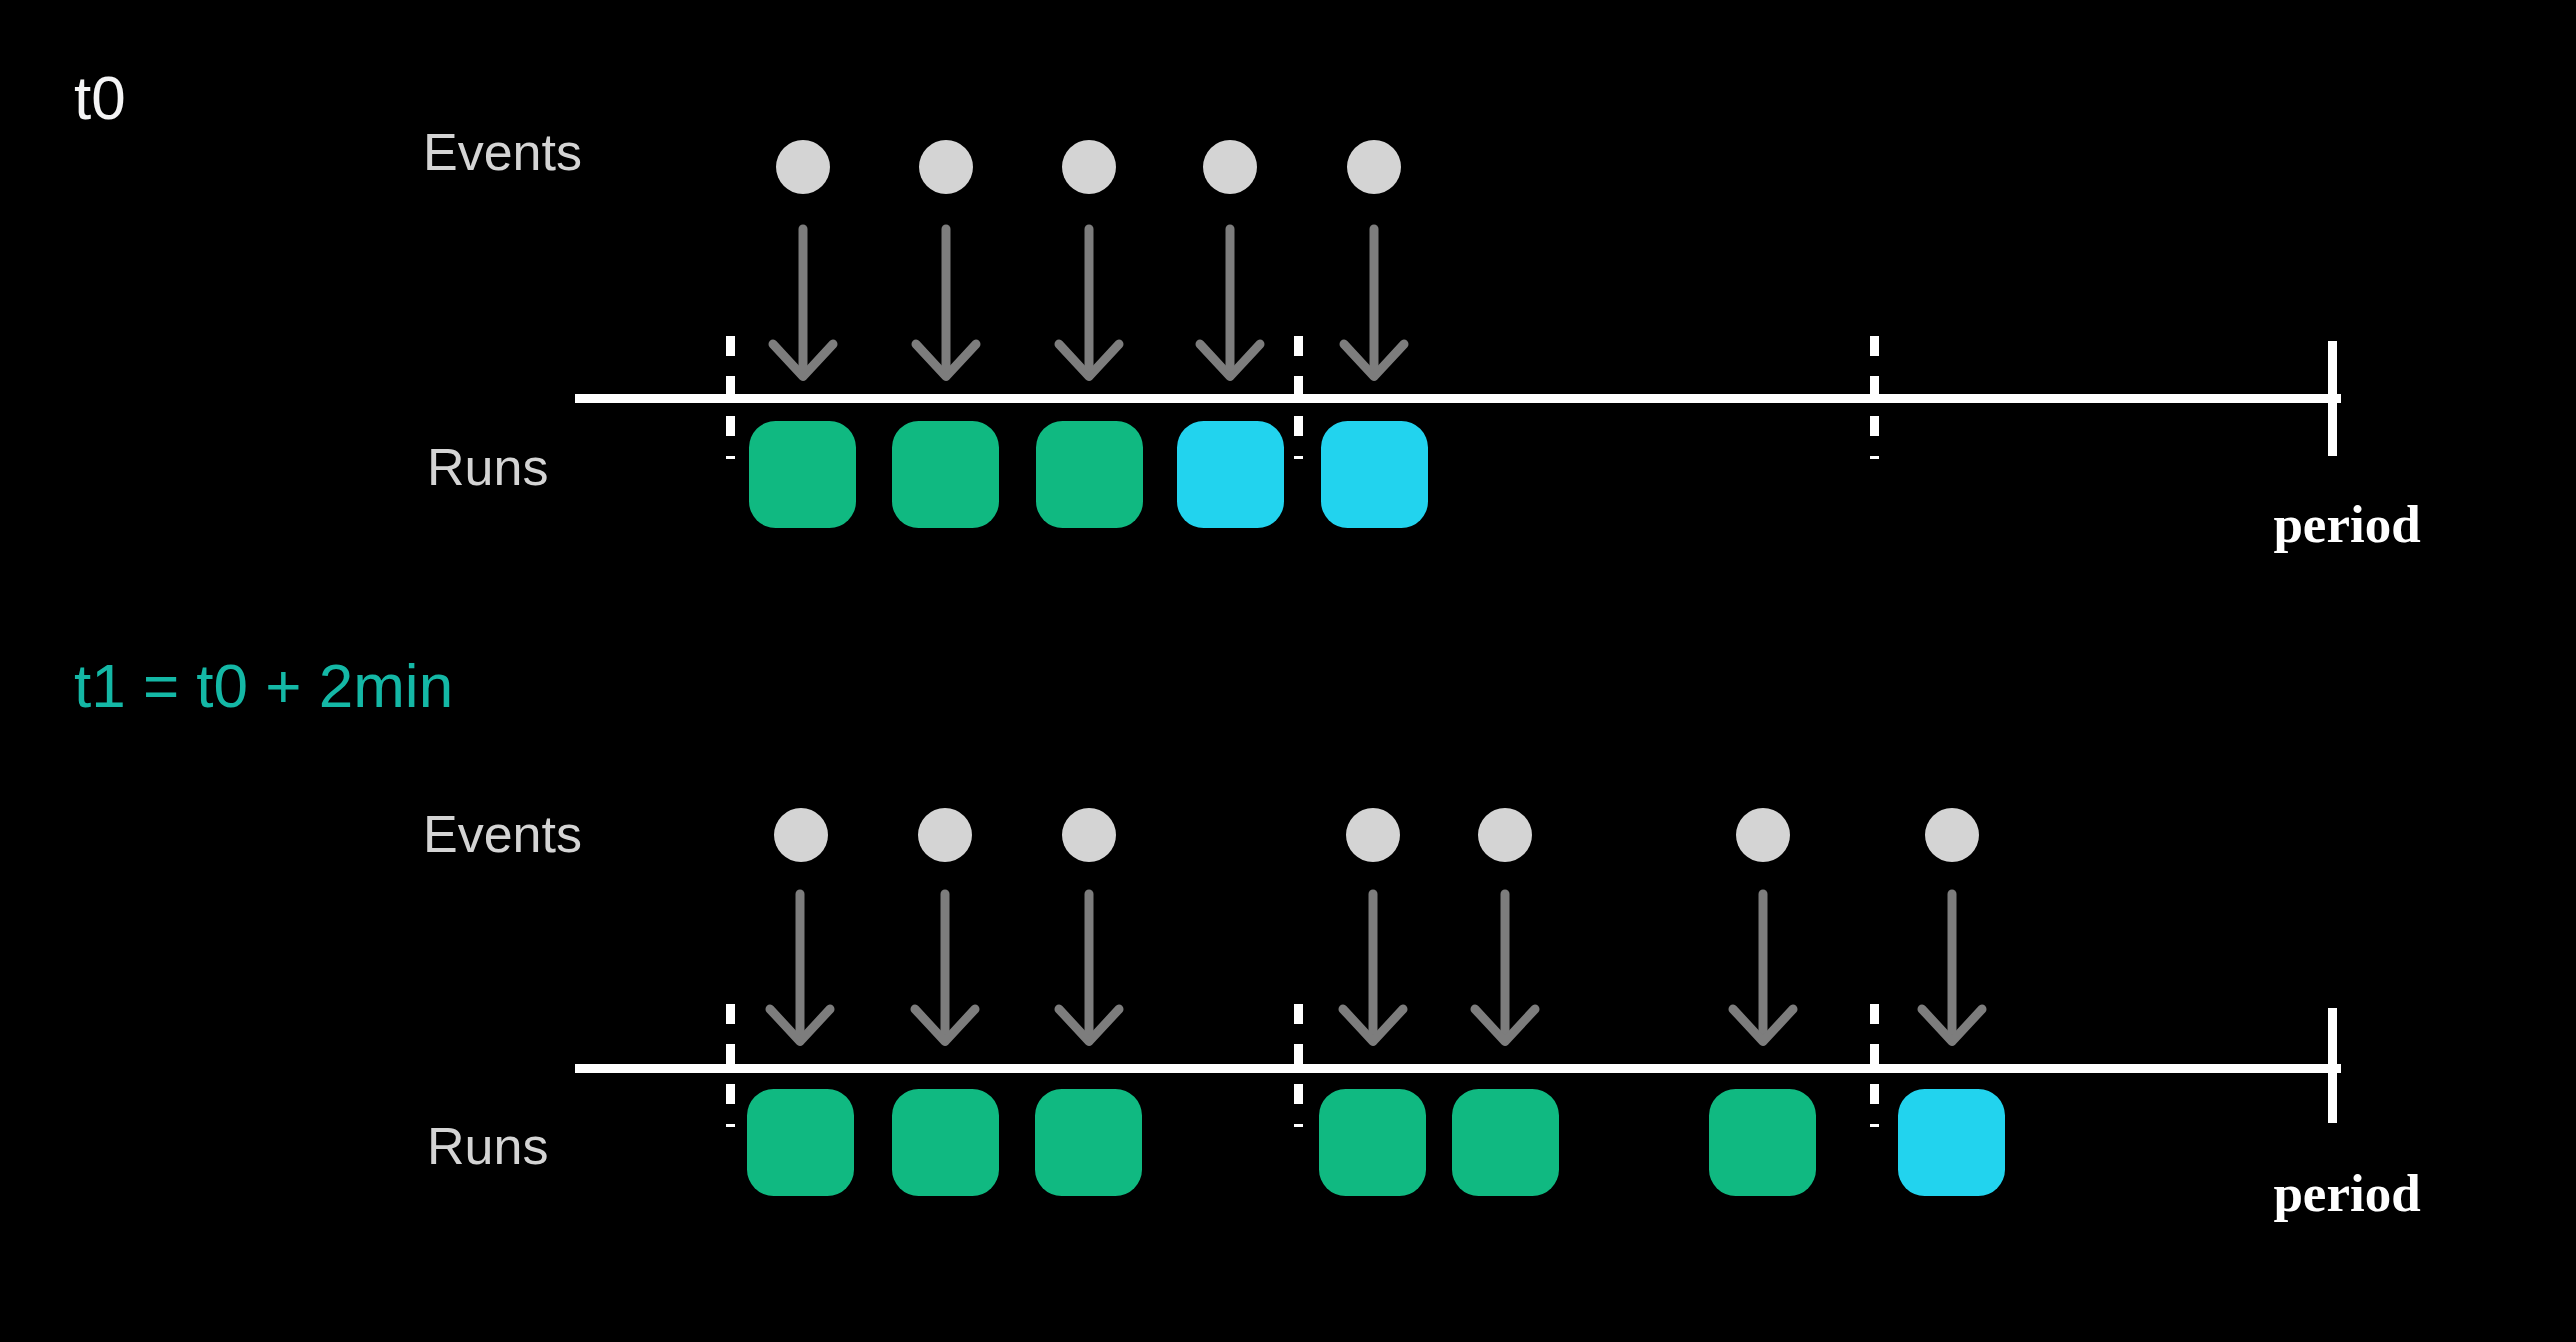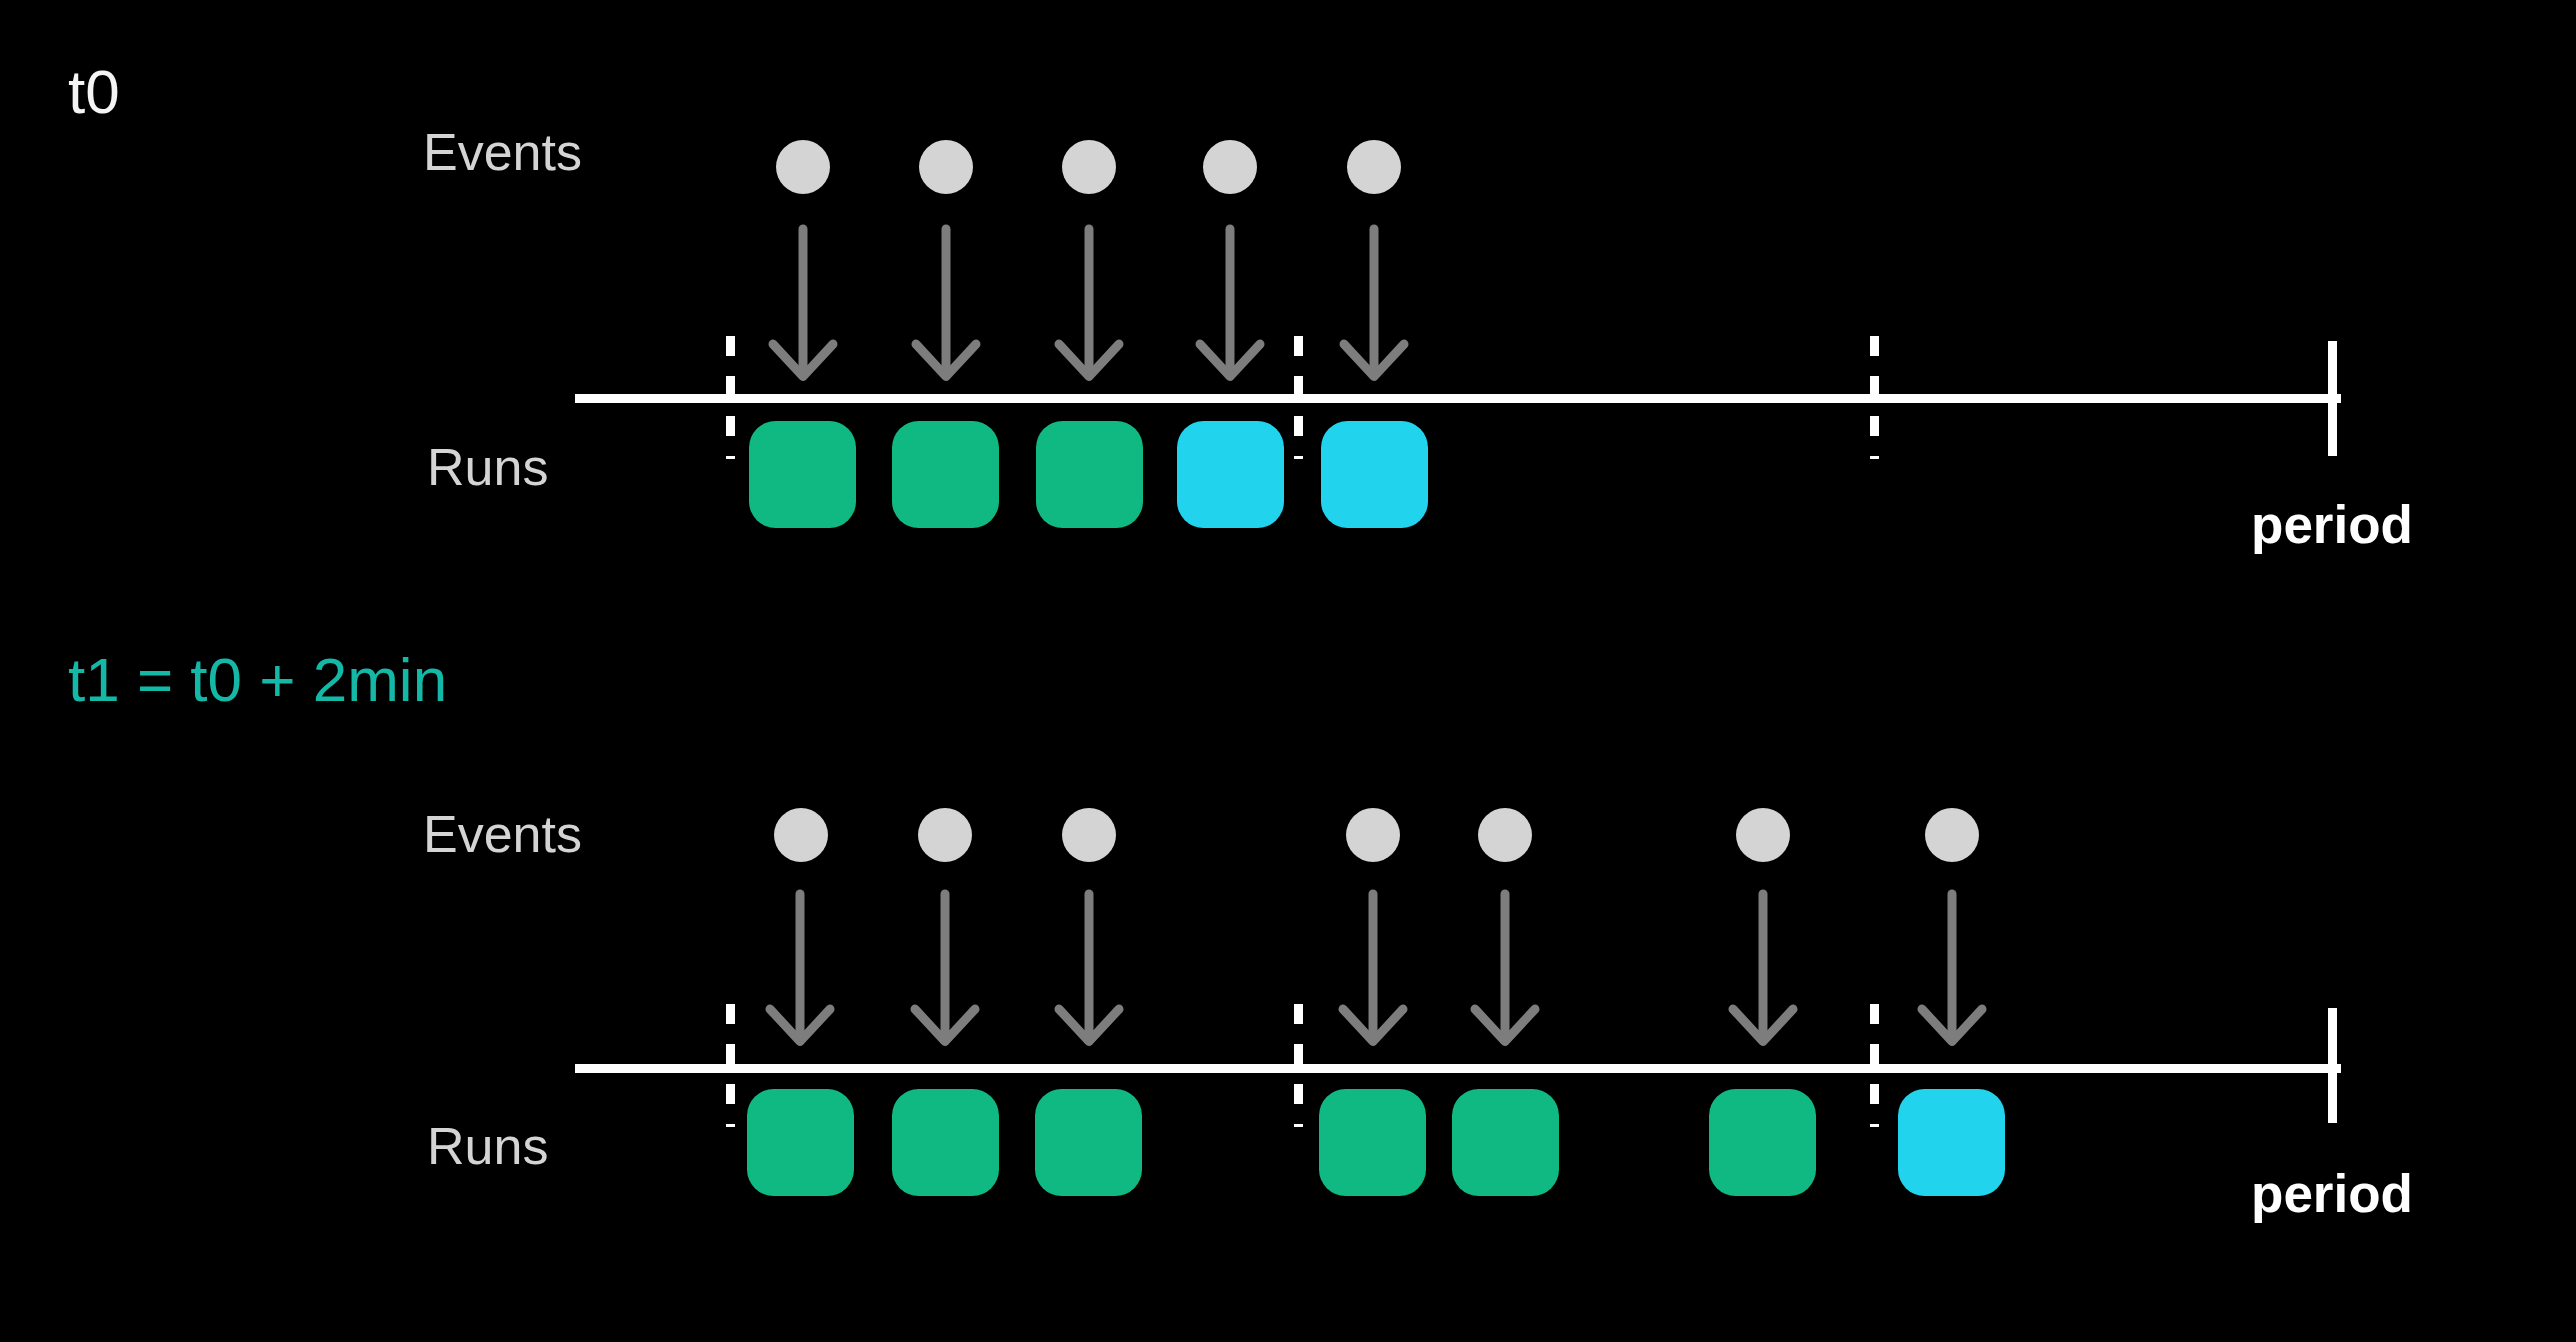--- a/index.html
+++ b/index.html
@@ -9,40 +9,41 @@
     position: relative;
     font-family: "Liberation Sans", sans-serif;
     background: #000;
   }
   .canvas { position: absolute; inset: 0; }
   .panel  { position: absolute; inset: 0; }
   .layer  { position: absolute; inset: 0; }
 
   .panel-title {
     position: absolute;
-    margin: 2px;
+    margin: 8px;
     font-size: 62px;
     font-weight: 400;
     line-height: 1;
     white-space: nowrap;
   }
   .row-label {
     position: absolute;
     font-size: 52px;
     line-height: 1;
     white-space: nowrap;
   }
   .period-label {
     position: absolute;
-    font-family: Liberation Sans, sans-serif;
+    font-family: Liberation Serif, serif;
     font-weight: 700;
     font-size: 53px;
     line-height: 1;
     transform: translateX(-50%);
     white-space: nowrap;
+    margin-left: 15px;
   }
   .dot {
     position: absolute;
     width: 54px; height: 54px;
     border-radius: 50%;
   }
   .arrow-svg {
     position: absolute;
     width: 72px; height: 157px;
     overflow: visible;

